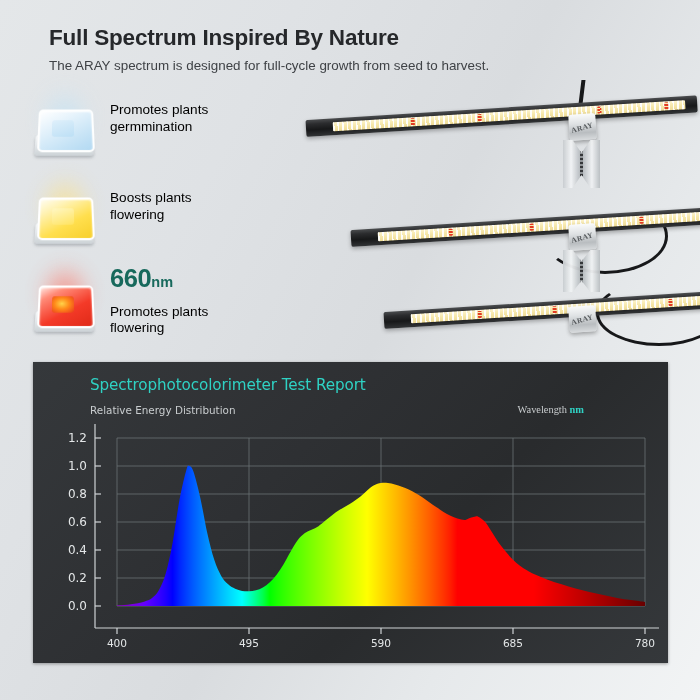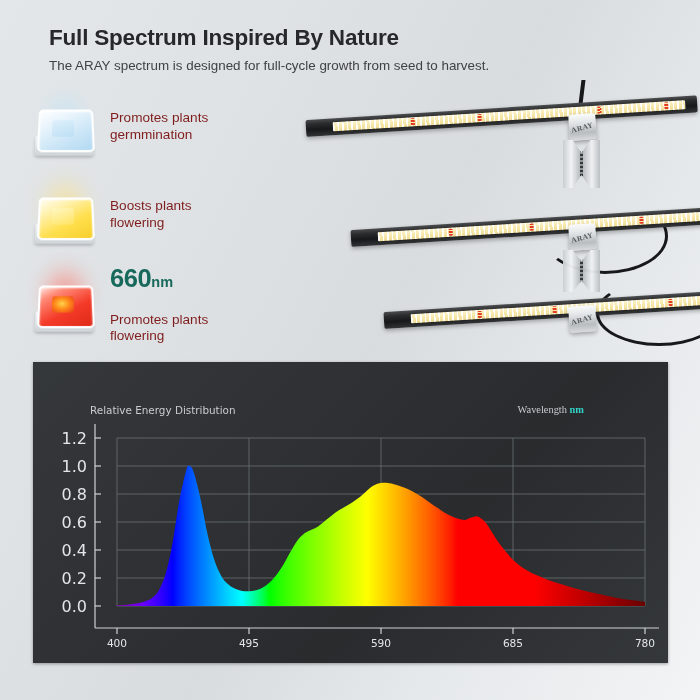--- a/index.html
+++ b/index.html
@@ -60,21 +60,21 @@
   .core-blue{background:linear-gradient(160deg,#dff0fb,#bcdff5);}
   .core-amber{background:linear-gradient(160deg,#fff7c4,#ffe35e);}
   .core-red{background:radial-gradient(ellipse at 45% 45%,#ffd34a 0%,#ff8c1a 42%,#e8361c 100%);}
 
   .feat-text{position:absolute;left:84px;top:-2px;}
   .feat-num{
     font-size:25.5px;font-weight:bold;color:#17695c;line-height:1;letter-spacing:-0.4px;
   }
   .feat-num .unit{font-size:14.5px;font-weight:bold;letter-spacing:0;}
   .feat-desc{
-    font-size:13.6px;color:#7f1d1d;line-height:1.22;margin-top:20px;
+    font-size:13.6px;color:#000000;line-height:1.22;margin-top:12px;
   }
 
   
   #lamp{position:absolute;left:296px;top:80px;width:404px;height:268px;overflow:hidden;}
   .bar{position:absolute;height:17px;transform-origin:left center;}
   .bar .frame{
     position:absolute;inset:0;border-radius:2px;
     background:linear-gradient(180deg,#4b4d4f 0%,#2b2c2e 26%,#171819 60%,#323436 100%);
     box-shadow:0 2px 4px rgba(0,0,0,.30);
   }
@@ -125,21 +125,21 @@
     font-family:"DejaVu Sans",sans-serif;
   }
   #wl-label{
     position:absolute;right:84px;top:42px;font-size:10.4px;color:#c9cdcf;
     font-family:Liberation Serif, serif;white-space:nowrap;
   }
   #wl-label b{color:#2fd2c4;font-weight:bold;}
 
   #plot-area{position:absolute;left:0;top:0;width:635px;height:301px;}
   .ylab{
-    position:absolute;right:0;font-size:16px;color:#e3e6e7;text-align:center;
+    position:absolute;right:0;font-size:12px;color:#e3e6e7;text-align:center;
     font-family:"DejaVu Sans",sans-serif;transform:translateY(-50%);
   }
   .xlab{
     position:absolute;top:0;font-size:10.6px;color:#e3e6e7;text-align:center;
     font-family:"DejaVu Sans",sans-serif;transform:translateX(-50%);
   }
 </style>
 </head>
 <body>
 
@@ -252,20 +252,21 @@
       <div class="red-led" style="left:73%"></div>
 
     </div>
   </div>
   <div class="hub" style="left:273px;top:226px;transform:rotate(-3.6deg);">
     <span>ARAY</span>
   </div>
 </div>
 
 <div id="panel">
+  <div id="chart-title">Spectrophotocolorimeter Test Report</div>
   <div id="chart-sub">Relative Energy Distribution</div>
   <div id="wl-label"><span>Wavelength</span> <b>nm</b></div>
   <div id="plot-area"><svg width="635" height="301">
         <defs>
           <linearGradient id="spec" x1="0" x2="1" y1="0" y2="0">
             <stop offset="0.00%" stop-color="rgb(129,0,183)"></stop>
             <stop offset="1.32%" stop-color="rgb(127,0,201)"></stop>
             <stop offset="2.63%" stop-color="rgb(122,0,219)"></stop>
             <stop offset="3.95%" stop-color="rgb(113,0,237)"></stop>
             <stop offset="5.26%" stop-color="rgb(100,0,255)"></stop>

